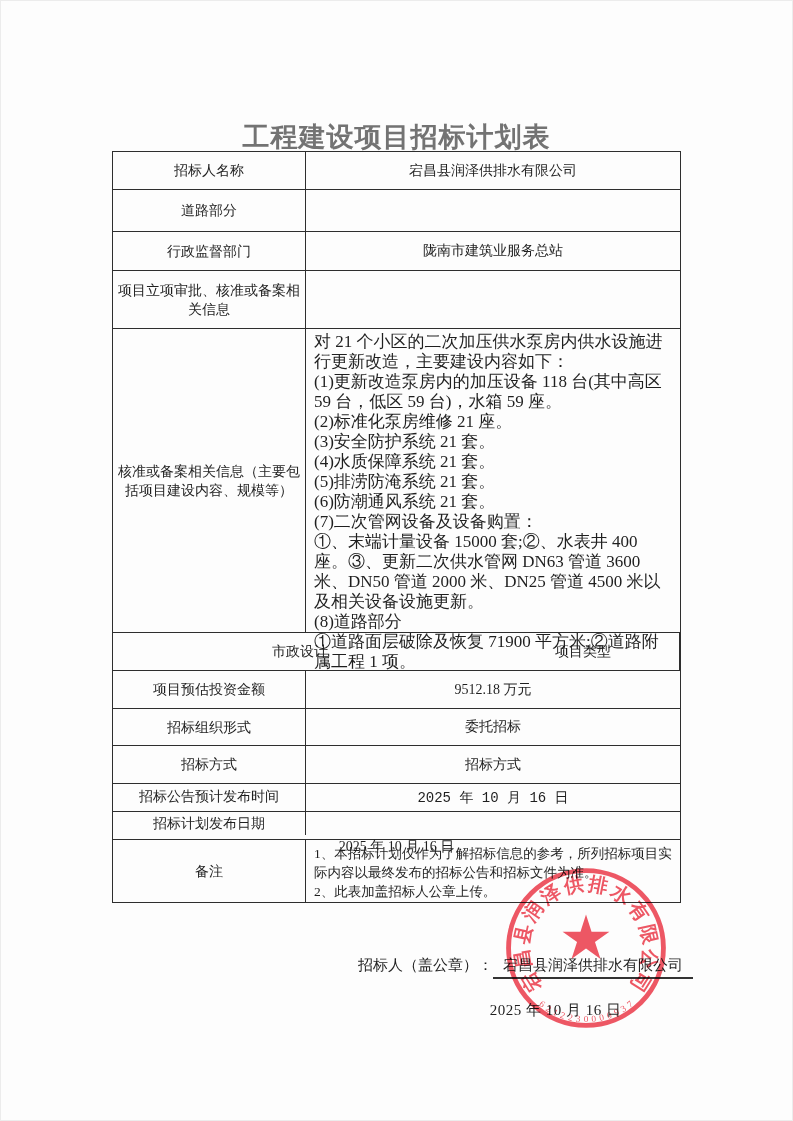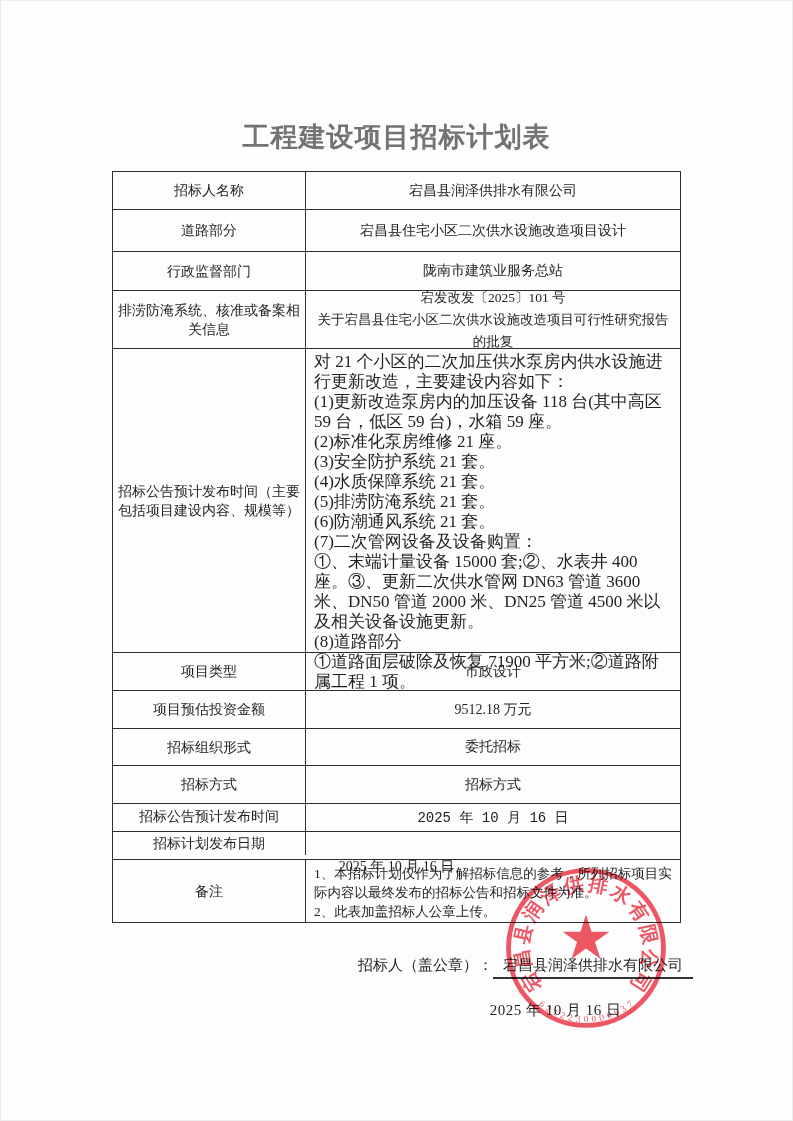--- a/index.html
+++ b/index.html
@@ -12,21 +12,21 @@
     overflow:hidden;
     box-shadow: inset 0 0 0 1px #ececec;
   }
   .title {
     position:absolute; top:108px; left:0; width:100%;
     text-align:center; font-size:27px; font-weight:bold;
     letter-spacing:1px; color:#737373;margin-top:11px;
   }
   .table {
     position:absolute; left:112px; top:151px; width:569px;
-    border:1px solid #2e2e2e; background:transparent;margin-top:20px;
+    border:1px solid #2e2e2e; background:transparent;
   }
   .trow { display:flex; border-top:1px solid #2e2e2e; }
   .trow:first-child { border-top:none; }
   .cell { box-sizing:border-box; }
   .lbl {
     width:193px; border-right:1px solid #2e2e2e;
     display:flex; align-items:center; justify-content:center;
     text-align:center; font-size:14px; padding:2px 5px; line-height:19px;
   }
   .val {
@@ -79,52 +79,49 @@
 <h1 class="title">工程建设项目招标计划表</h1>
 
 <div class="table" id="table">
   <div class="trow">
     <div class="cell lbl">招标人名称</div>
     <div class="cell val">宕昌县润泽供排水有限公司</div>
   </div>
 
   <div class="trow">
     <div class="cell lbl">道路部分</div>
-    <div class="cell val">宕昌县住宅小区二次供水设施改造项目设计</div>
   </div>
 
   <div class="trow">
     <div class="cell lbl">行政监督部门</div>
     <div class="cell val">陇南市建筑业服务总站</div>
   </div>
 
   <div class="trow">
-    <div class="cell lbl">排涝防淹系统、核准或备案相关信息</div>
-    <div class="cell val">宕发改发〔2025〕101 号
-关于宕昌县住宅小区二次供水设施改造项目可行性研究报告的批复</div>
+    <div class="cell lbl">项目立项审批、核准或备案相关信息</div>
   </div>
 
   <div class="trow">
-    <div class="cell lbl">招标公告预计发布时间（主要包括项目建设内容、规模等）</div>
+    <div class="cell lbl">核准或备案相关信息（主要包括项目建设内容、规模等）</div>
     <div class="cell val">对 21 个小区的二次加压供水泵房内供水设施进行更新改造，主要建设内容如下：
 (1)更新改造泵房内的加压设备 118 台(其中高区 59 台，低区 59 台)，水箱 59 座。
 (2)标准化泵房维修 21 座。
 (3)安全防护系统 21 套。
 (4)水质保障系统 21 套。
 (5)排涝防淹系统 21 套。
 (6)防潮通风系统 21 套。
 (7)二次管网设备及设备购置：
 ①、末端计量设备 15000 套;②、水表井 400 座。③、更新二次供水管网 DN63 管道 3600 米、DN50 管道 2000 米、DN25 管道 4500 米以及相关设备设施更新。
 (8)道路部分
 ①道路面层破除及恢复 71900 平方米;②道路附属工程 1 项。</div>
   </div>
 
   <div class="trow">
+    <div class="cell val">市政设计</div>
     <div class="cell lbl">项目类型</div>
-    <div class="cell val">市政设计</div>
   </div>
 
   <div class="trow">
     <div class="cell lbl">项目预估投资金额</div>
     <div class="cell val">9512.18 万元</div>
   </div>
 
   <div class="trow">
     <div class="cell lbl">招标组织形式</div>
     <div class="cell val">委托招标</div>

